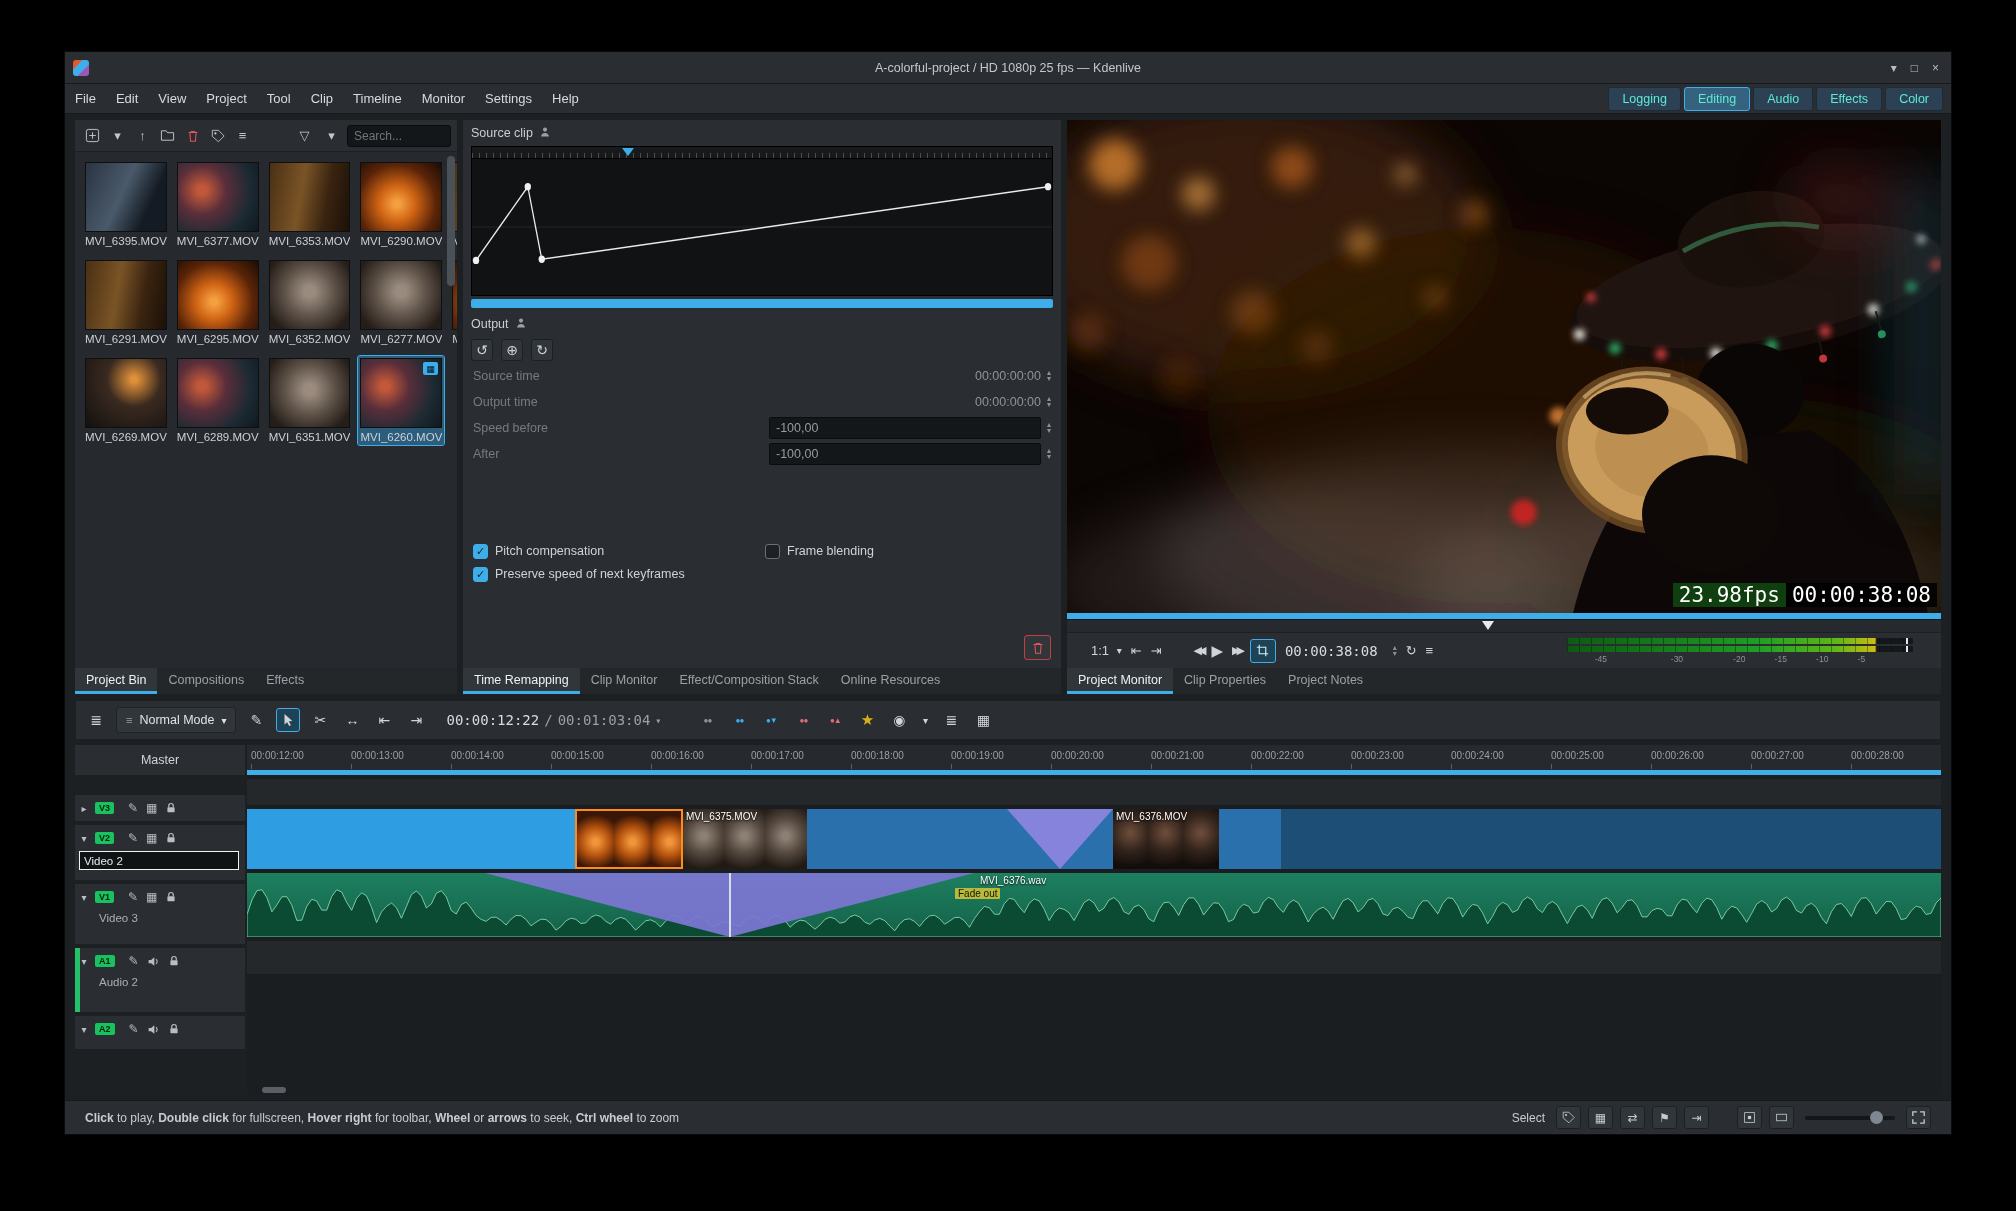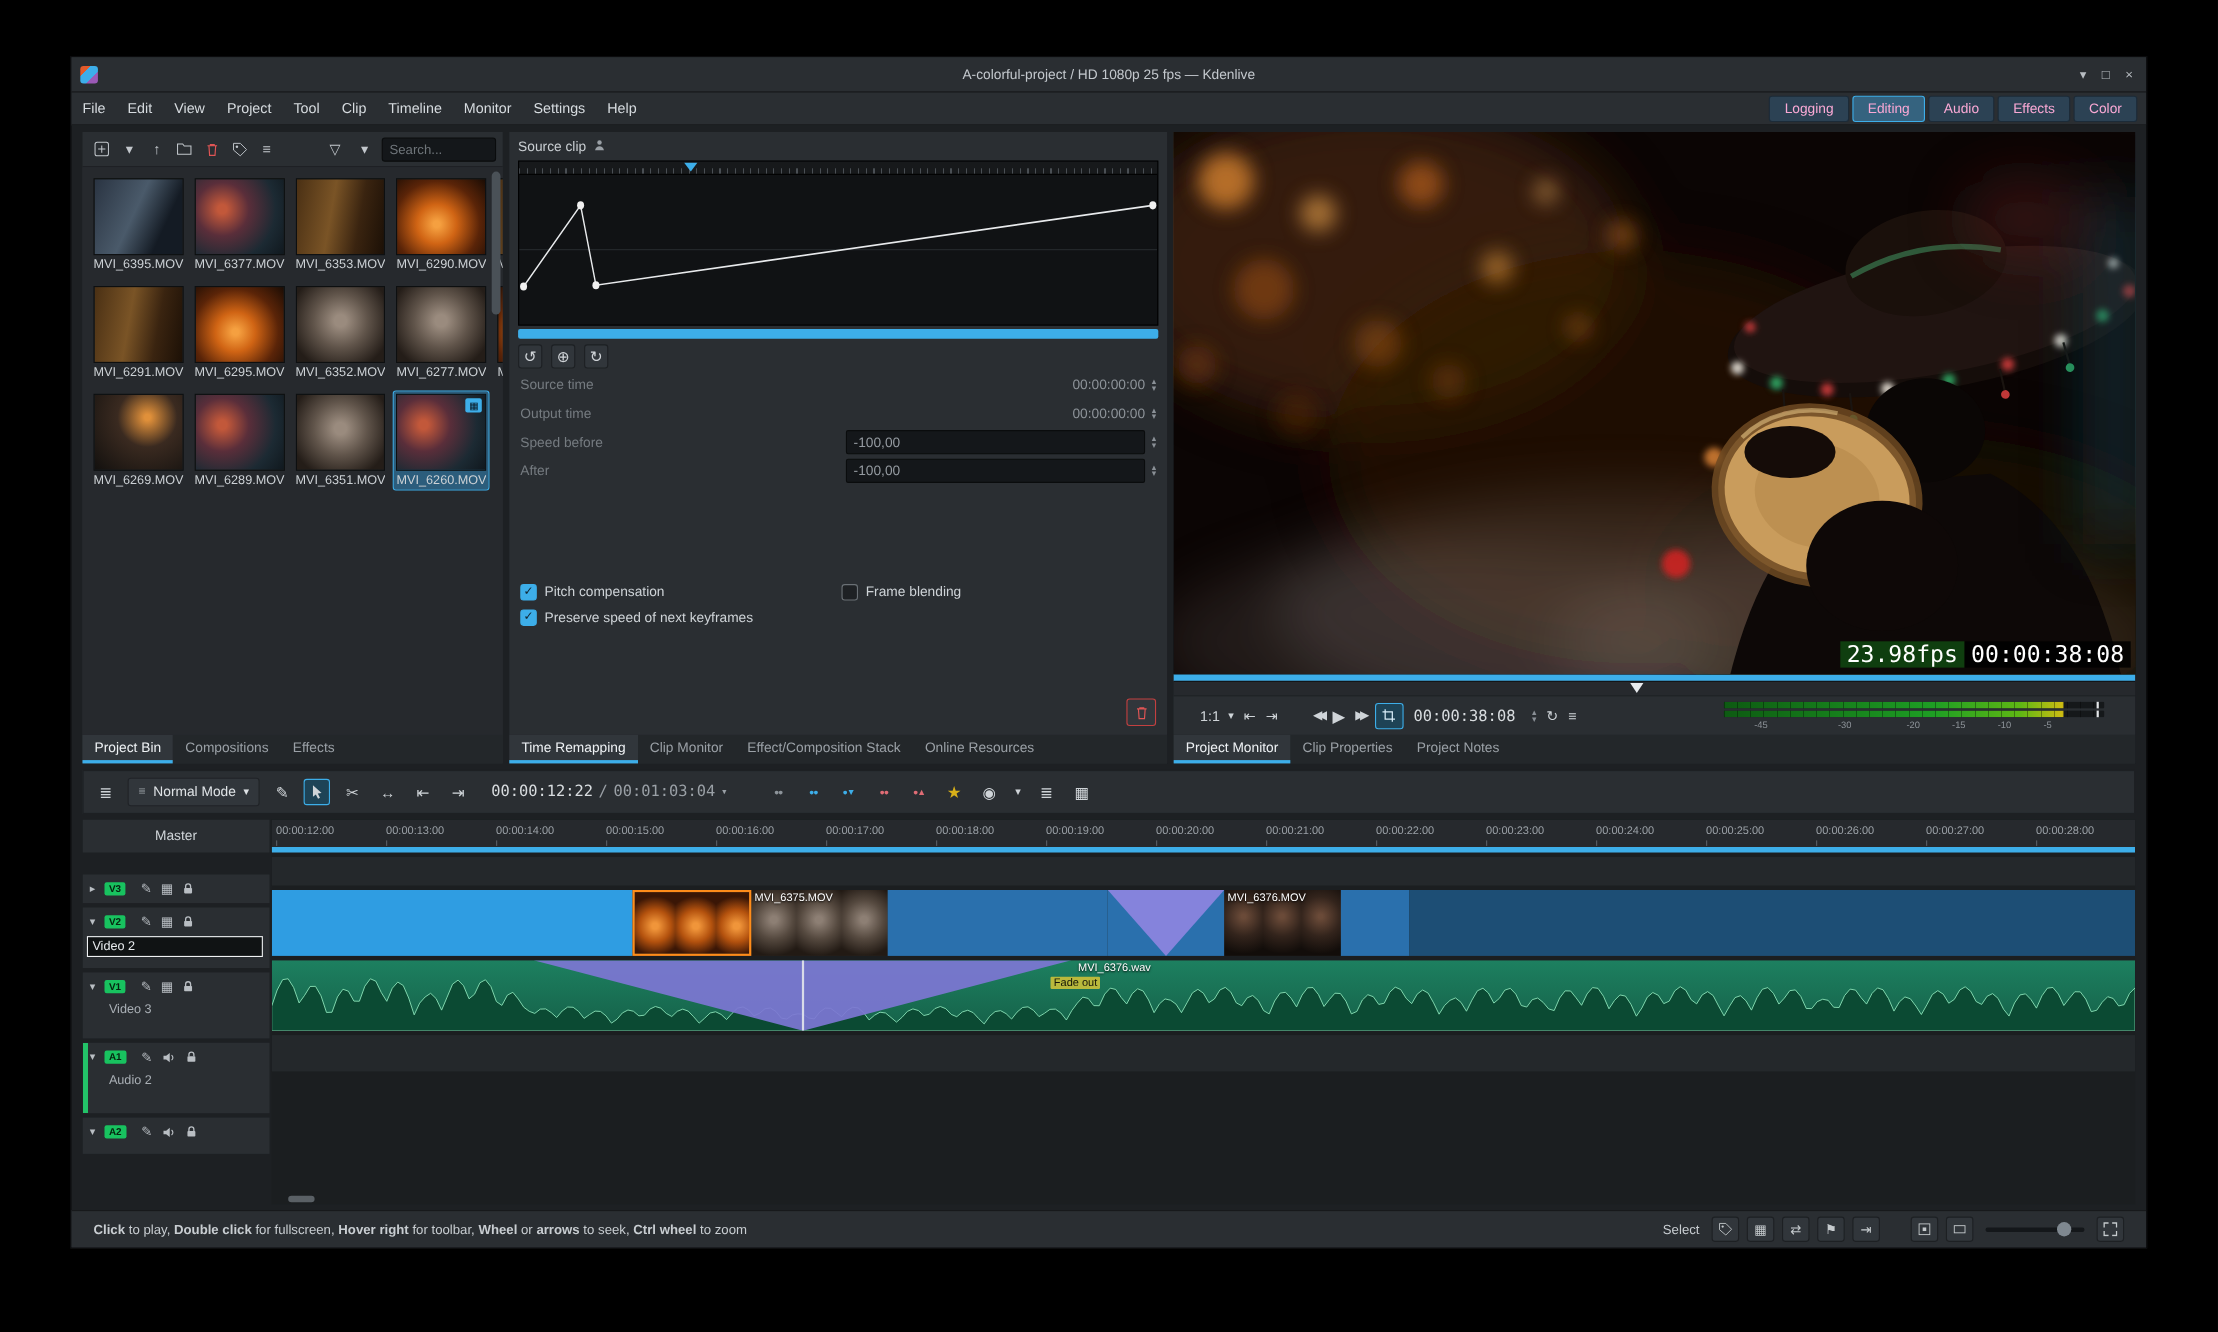--- a/index.html
+++ b/index.html
@@ -11,21 +11,21 @@
   .titlebar{height:32px;background:#2a2e32;display:flex;align-items:center;position:relative;border-bottom:1px solid #17191b}
   .app-icon{width:16px;height:16px;margin-left:8px;border-radius:3px;
     background:linear-gradient(135deg,#e25a2a 0 30%,#3daee9 30% 65%,#9b59b6 65%)}
   .title{position:absolute;left:0;right:0;text-align:center;font-size:12.5px;color:#c3c8cd;pointer-events:none}
   .tb-btns{margin-left:auto;display:flex;gap:14px;padding-right:12px;color:#b8bdc2;font-size:12px}
   .tb-btn{cursor:default}
   .menubar{height:30px;background:#2a2e32;display:flex;align-items:center;border-bottom:1px solid #17191b}
   .menu-items{display:flex;height:100%}
   .menu-item{padding:0 10px;display:flex;align-items:center;font-size:13px;color:#d6dbdf}
   .ws-group{margin-left:auto;display:flex;gap:3px;padding-right:8px}
-  .ws-btn{background:#2c4254;border:1px solid #1c2b38;border-radius:3px;padding:4px 13px;font-size:12.5px;color:#f9a8d4}
+  .ws-btn{background:#2c4254;border:1px solid #1c2b38;border-radius:3px;padding:4px 13px;font-size:12.5px;color:#5eead4}
   .ws-btn.active{background:#35637f;border-color:#3daee9}
   
   .panels{height:580px;display:flex;gap:6px;padding:6px 10px 0}
   .panel{background:#2a2e32;display:flex;flex-direction:column;min-width:0;position:relative}
   .tabbar{height:26px;display:flex;background:#23272a;margin-top:auto}
   .tab{height:26px;line-height:24px;padding:0 11px;font-size:12.5px;color:#9aa0a6;border-bottom:3px solid transparent;white-space:nowrap}
   .tab.active{color:#eef1f4;background:#31363b;border-bottom-color:#3daee9}
   
   #panel-bin{width:382px;flex:none}
   .bin-toolbar{height:32px;display:flex;align-items:center;gap:2px;padding:0 6px;border-bottom:1px solid #1d2023}
@@ -318,20 +318,27 @@
         <svg viewBox="0 0 582 118" preserveAspectRatio="none">
           <line x1="0" y1="59" x2="582" y2="59" stroke="#23272a" stroke-width="1"></line>
           <polyline points="4,88 56,24 70,87 578,24" fill="none" stroke="#e8eaec" stroke-width="1.3"></polyline>
           <circle cx="4" cy="88" r="3.2" fill="#f0f0f0"></circle>
           <circle cx="56" cy="24" r="3.2" fill="#f0f0f0"></circle>
           <circle cx="70" cy="87" r="3.2" fill="#f0f0f0"></circle>
           <circle cx="578" cy="24" r="3.2" fill="#f0f0f0"></circle>
         </svg>
       </div>
       <div class="zoombar"></div>
+      <div class="rm-head">
+        <span>Output</span>
+        <span style="color:#9aa0a6"><svg width="12" height="12" viewBox="0 0 16 16">
+              <circle cx="8" cy="4.8" r="2.7" fill="currentColor"></circle>
+              <path d="M2.6 14c.7-3.4 2.9-4.8 5.4-4.8s4.7 1.4 5.4 4.8z" fill="currentColor"></path>
+            </svg></span>
+      </div>
       <div class="kf-bar">
         <span class="kf-btn">↺</span>
         <span class="kf-btn">⊕</span>
         <span class="kf-btn">↻</span>
       </div>
       <div id="rm-fields">
           <div class="rm-row">
             <div class="rm-label">Source time</div>
             <div class="rm-right">
               <div class="rm-value">00:00:00:00</div>

